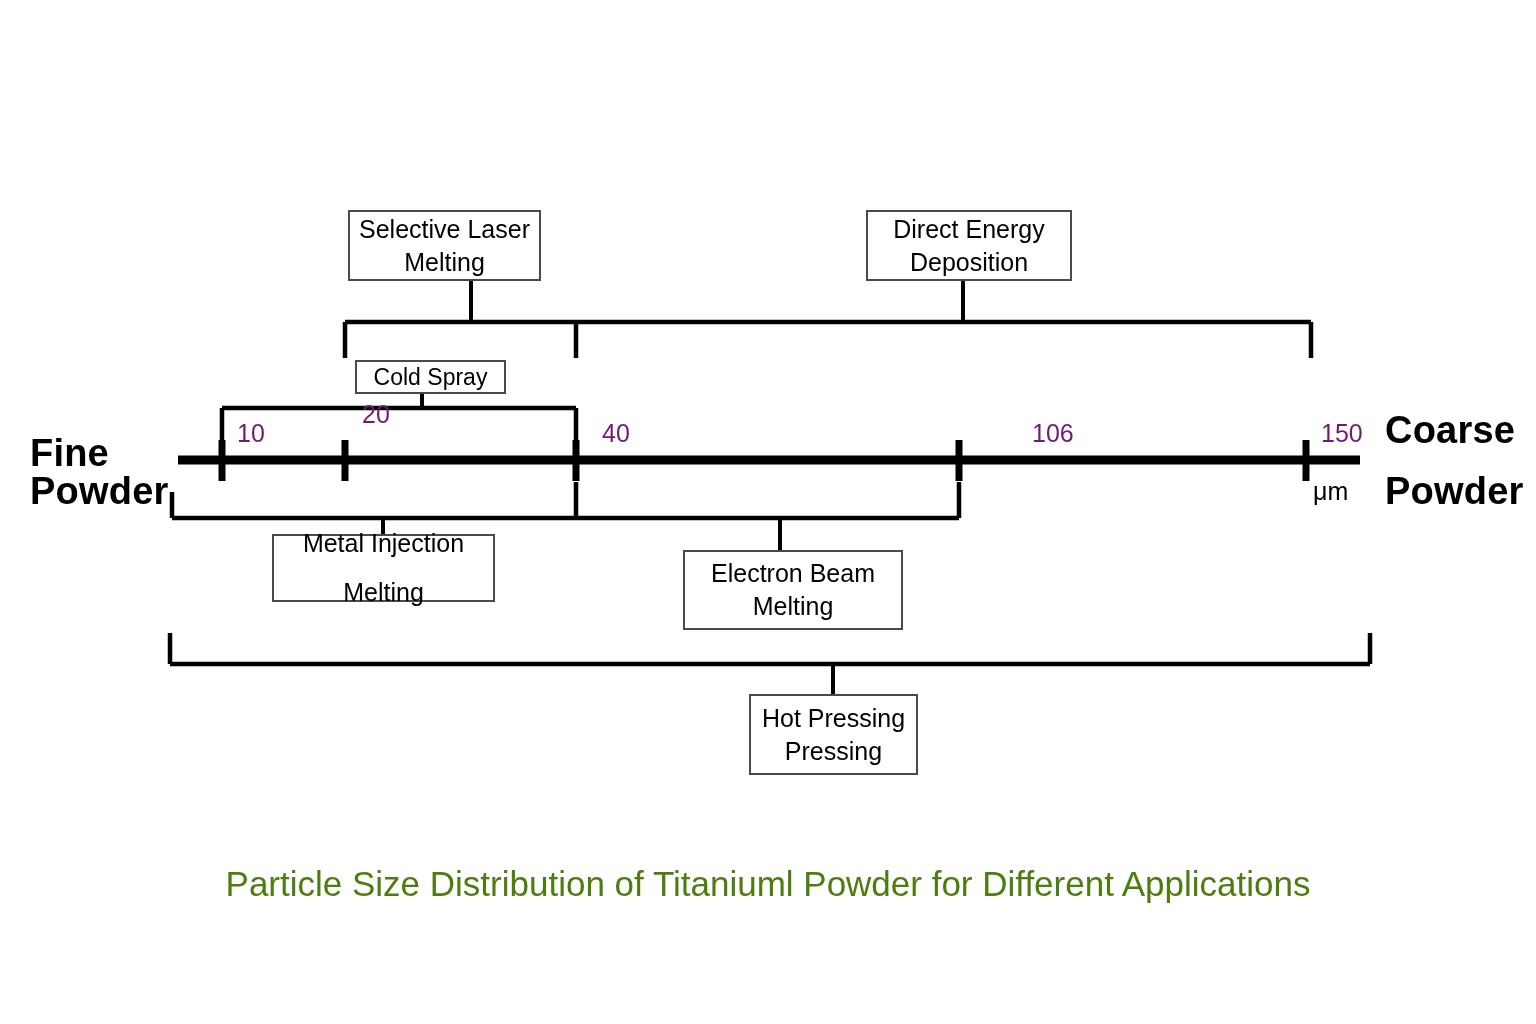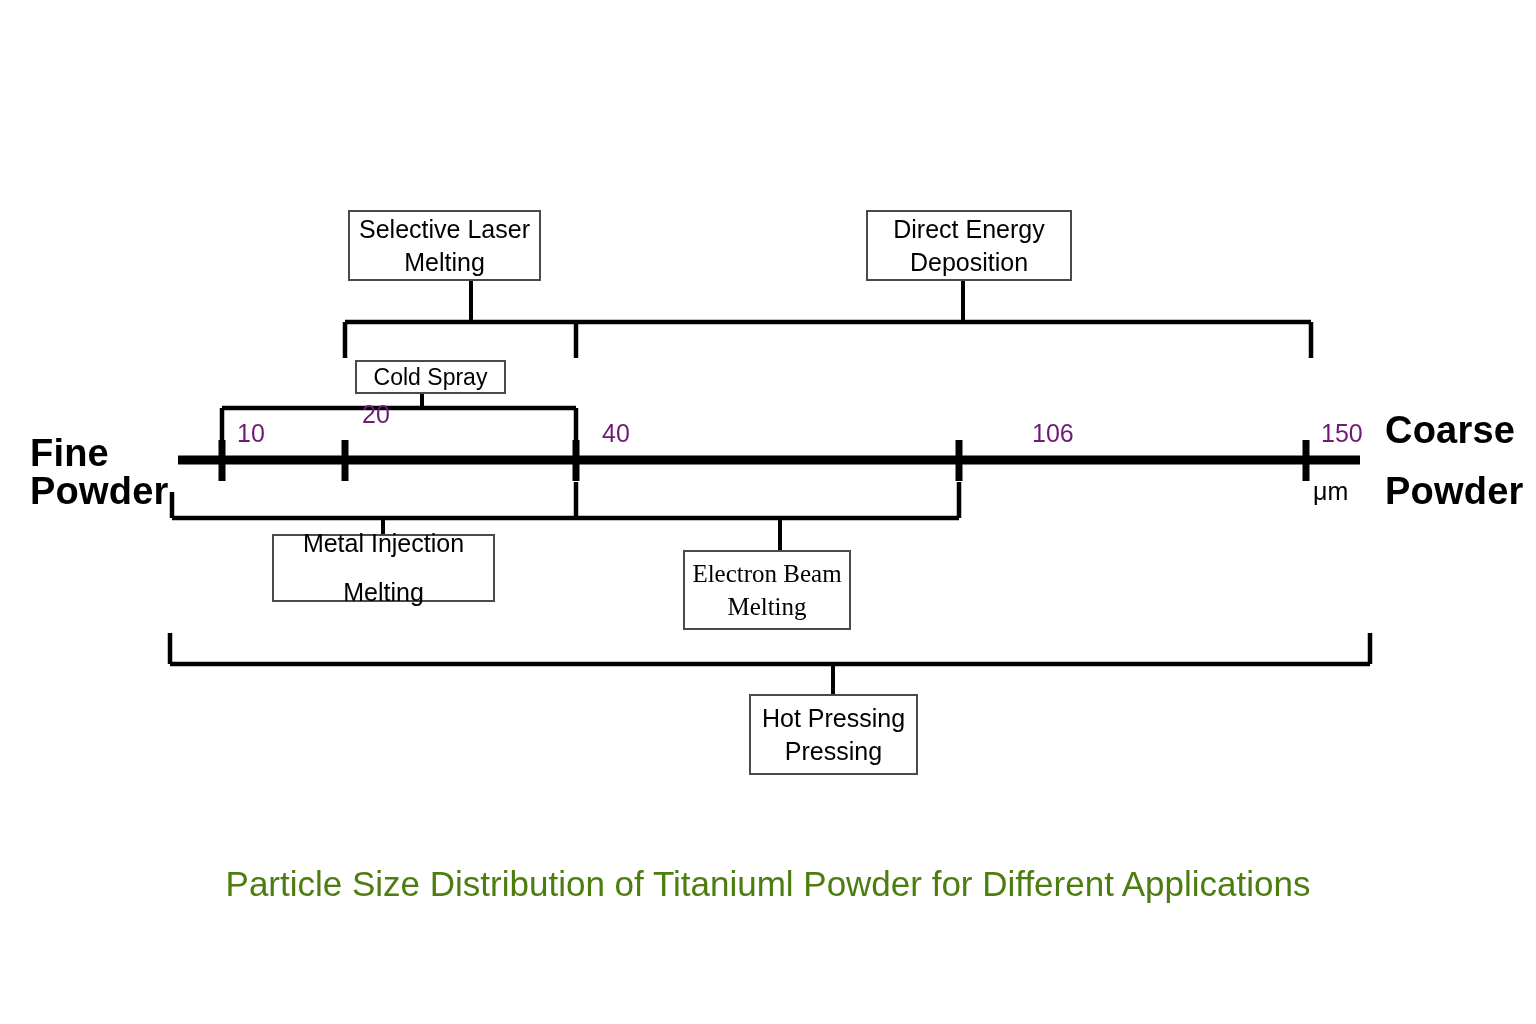--- a/index.html
+++ b/index.html
@@ -168,21 +168,21 @@
 
   <div class="label-box small" style="left:355px; top:360px; width:151px; height:34px;">
     <span>Cold Spray</span>
   </div>
 
   <div class="label-box" style="left:272px; top:534px; width:223px; height:68px;gap:16px;">
     <span>Metal Injection</span>
     <span>Melting</span>
   </div>
 
-  <div class="label-box" style="left:683px; top:550px; width:168px; height:80px;font-family:Liberation Serif, serif;">
+  <div class="label-box" style="left:683px; top:550px; width:220px; height:80px;">
     <span>Electron Beam</span>
     <span>Melting</span>
   </div>
 
   <div class="label-box" style="left:749px; top:694px; width:169px; height:81px;">
     <span>Hot Pressing</span>
     <span>Pressing</span>
   </div>
 
   <div class="chart-title" style="left:0; top:864px; width:1536px;">Particle Size Distribution of Titaniuml Powder for Different Applications</div>

